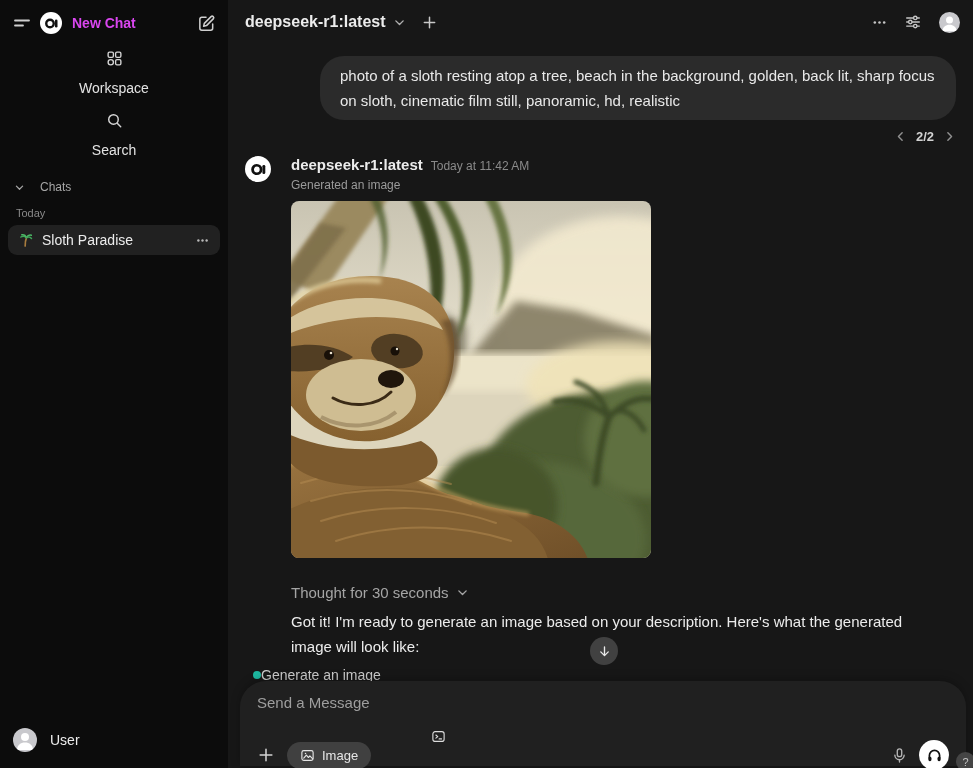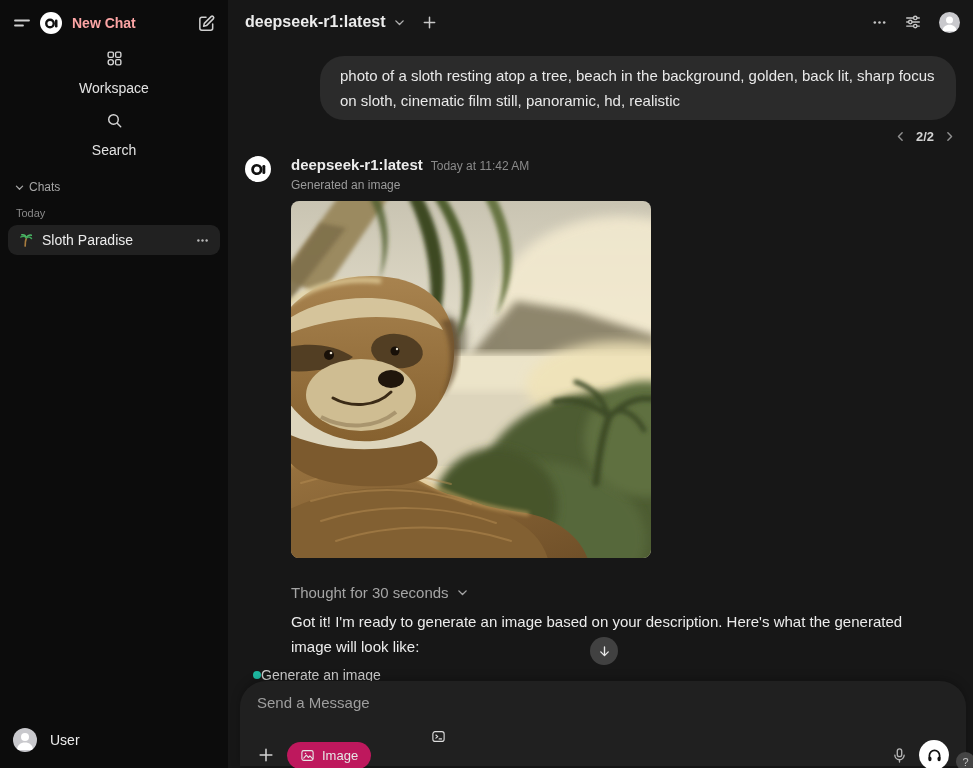--- a/index.html
+++ b/index.html
@@ -12,25 +12,25 @@
 
   
   .sidebar{position:absolute;left:0;top:0;width:228px;height:768px;background:#0c0c0c;
     display:flex;flex-direction:column;padding:8px;z-index:4;}
   .sb-top{display:flex;align-items:center;height:30px;margin-bottom:4px;}
   .icon-btn{display:flex;align-items:center;justify-content:center;width:28px;height:28px;
     border-radius:7px;color:#cfcfcf;cursor:pointer;background:none;border:none;flex:none;}
   .sb-newchat{display:flex;align-items:center;gap:10px;flex:1;margin-left:4px;cursor:pointer;min-width:0;}
   .logo-circle{width:22px;height:22px;border-radius:50%;background:#fff;display:flex;
     align-items:center;justify-content:center;flex:none;}
-  .sb-newchat-label{font-size:14px;font-weight:600;color:#fca5a5;white-space:nowrap;}
+  .sb-newchat-label{font-size:14px;font-weight:600;color:#d946ef;white-space:nowrap;}
   .sb-item{display:flex;align-items:center;gap:13px;padding:8px 9px;border-radius:8px;
     color:#e3e3e3;font-size:14px;font-weight:500;cursor:pointer;flex-direction:column;}
   .sb-item .sb-ic{color:#d6d6d6;display:flex;}
-  .sb-section{display:flex;align-items:center;gap:4px;color:#a6a6a6;font-size:12px;
+  .sb-section{display:flex;align-items:center;gap:15px;color:#a6a6a6;font-size:12px;
     font-weight:500;padding:14px 4px 4px 6px;cursor:pointer;}
   .sb-date{color:#8a8a8a;font-size:11px;padding:9px 8px 6px;}
   .sb-chat{display:flex;align-items:center;gap:9px;background:#212121;border-radius:9px;
     padding:7px 10px;color:#ececec;font-size:14px;cursor:pointer;}
   .sb-chat-title{flex:1;white-space:nowrap;overflow:hidden;}
   .sb-chat-menu{color:#b8b8b8;display:flex;cursor:pointer;}
   .sb-user{margin-top:auto;display:flex;align-items:center;gap:13px;padding:8px 5px;
     border-radius:8px;font-size:14px;color:#ececec;cursor:pointer;}
   .avatar{width:24px;height:24px;border-radius:50%;background:#c9c9cd;overflow:hidden;
     display:flex;align-items:flex-end;justify-content:center;flex:none;}
@@ -74,21 +74,21 @@
   .scroll-btn{position:absolute;left:362px;bottom:103px;width:28px;height:28px;border-radius:50%;
     background:#414141;display:flex;align-items:center;justify-content:center;color:#eaeaea;
     cursor:pointer;z-index:6;border:none;}
 
   
   .composer{position:absolute;left:12px;right:7px;bottom:2px;height:85px;background:#202020;
     border-radius:26px 26px 0 0;padding:13px 17px 0;z-index:5;box-shadow:0 -2px 10px rgba(0,0,0,0.25);}
   .composer-placeholder{font-size:15px;color:#9e9e9e;min-height:18px;cursor:text;}
   .composer-row{display:flex;align-items:center;margin-top:11px;gap:12px;}
   .add-btn{color:#d2d2d2;display:flex;cursor:pointer;}
-  .pill{display:flex;align-items:center;gap:7px;background:#be185d;border-radius:999px;
+  .pill{display:flex;align-items:center;gap:7px;background:#404040;border-radius:999px;
     padding:6px 13px;font-size:13px;color:#e6e6e6;font-weight:500;cursor:pointer;}
   .ci-btn{display:flex;align-items:center;gap:22px;font-size:13px;color:#dcdcdc;
     padding:6px 8px;border-radius:999px;font-weight:500;cursor:pointer;flex-direction:column;}
   .composer-right{margin-left:auto;display:flex;align-items:center;gap:11px;}
   .mic-btn{color:#b4b4b4;display:flex;cursor:pointer;}
   .call-btn{width:30px;height:30px;border-radius:50%;background:#fff;display:flex;
     align-items:center;justify-content:center;color:#111;cursor:pointer;border:none;}
 
   .help-badge{position:absolute;right:-2px;bottom:-3px;width:19px;height:19px;border-radius:50%;
     background:#454545;color:#c2c2c2;font-size:11px;display:flex;align-items:center;

